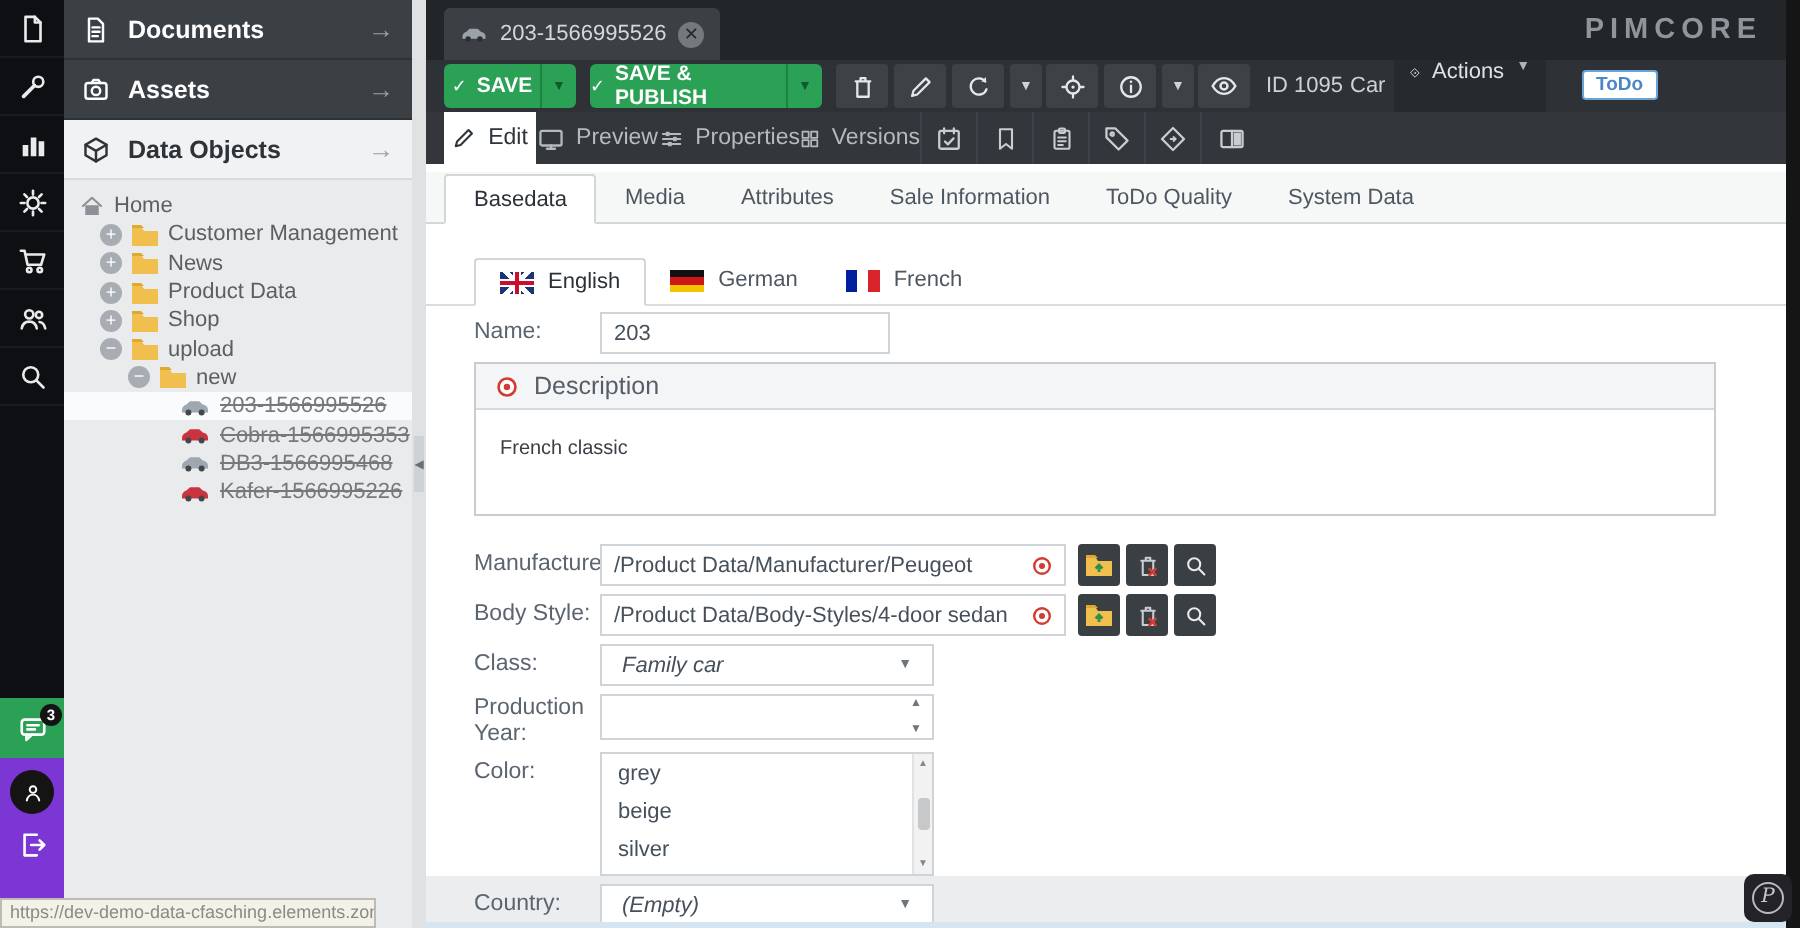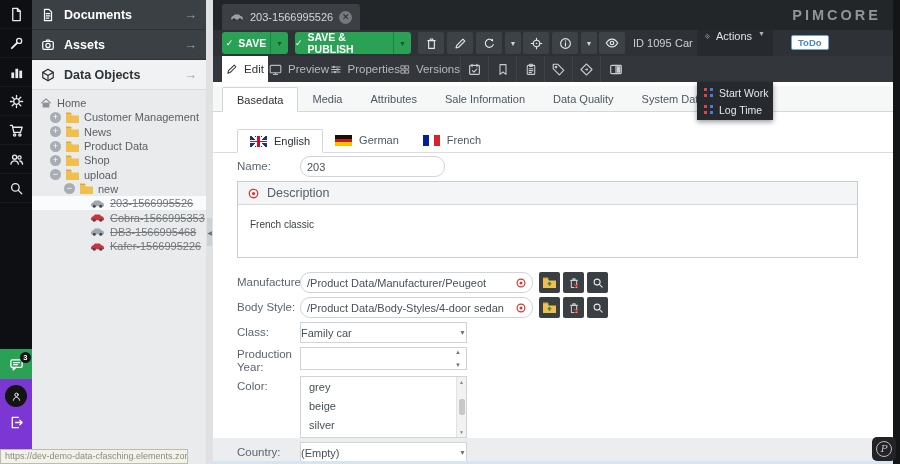--- a/index.html
+++ b/index.html
@@ -85,22 +85,22 @@
     linear-gradient(90deg,transparent 43%,#c8102e 43%,#c8102e 57%,transparent 57%),
     linear-gradient(0deg,transparent 33%,#fff 33%,#fff 67%,transparent 67%),
     linear-gradient(90deg,transparent 37%,#fff 37%,#fff 63%,transparent 63%),
     linear-gradient(45deg,transparent 44%,#fff 44%,#fff 56%,transparent 56%),
     linear-gradient(-45deg,transparent 44%,#fff 44%,#fff 56%,transparent 56%),
     #1b3576;}
   .flag-de{background:linear-gradient(#111 33%,#cf1717 33%,#cf1717 66%,#f5c400 66%);}
   .flag-fr{background:linear-gradient(90deg,#01209f 33%,#fff 33%,#fff 66%,#d8232a 66%);}
 
   .flabel{position:absolute;font-size:11.5px;color:#5b6570;}
-  .finput{position:absolute;height:21px;border:1px solid #cfd4d8;background:#fff;font-size:11px;color:#46505a;padding:8px 6px;border-radius:10px;}
-  .fselect{position:absolute;height:21px;border:1px solid #cfd4d8;background:#fff;font-size:11px;color:#46505a;display:flex;align-items:center;padding:0 0;cursor:pointer;}
+  .finput{position:absolute;height:21px;border:1px solid #cfd4d8;background:#fff;font-size:11px;color:#46505a;padding:8px 6px;border-radius:0;}
+  .fselect{position:absolute;height:21px;border:1px solid #cfd4d8;background:#fff;font-size:11px;color:#46505a;display:flex;align-items:center;padding:0 10px;cursor:pointer;font-style:italic;}
   .fselect .car7{margin-left:auto;font-size:7px;color:#6d757d;}
   #descpanel{position:absolute;left:24px;top:99px;width:621px;height:77px;border:1px solid #c9cdd1;}
   #deschead{height:23px;background:#f4f5f6;border-bottom:1px solid #d6d9db;display:flex;align-items:center;gap:7px;padding:0 9px;font-size:12.5px;color:#555e66;}
   #descbody{padding:14px 12px;font-size:10px;color:#3a4046;}
   .relbtn{position:absolute;width:21px;height:21px;background:#3a3f44;border-radius:2px;display:flex;align-items:center;justify-content:center;cursor:pointer;color:#e8eaec;}
   .bullseye-in{position:absolute;right:5px;top:4px;}
   .spin{position:absolute;width:167px;height:23px;border:1px solid #cfd4d8;background:#fff;}
   .spincol{position:absolute;right:2px;top:1px;width:12px;height:19px;display:flex;flex-direction:column;align-items:center;justify-content:space-between;font-size:6px;color:#6d757d;cursor:pointer;}
   #colorlist{position:absolute;left:87px;top:294px;width:167px;height:62px;border:1px solid #cfd4d8;background:#fff;overflow:hidden;}
   .copt{font-size:11px;color:#46505a;padding:4px 0 3px 8px;cursor:pointer;}
@@ -461,50 +461,29 @@
       </div>
       <div class="etab itab" style="left:387px;width:30px;">
         <svg class="svgi" width="14" height="13" viewBox="0 0 16 16">
             <rect x="1.5" y="3" width="13" height="10" rx="1"></rect>
             <path d="M8 3v10"></path>
             <rect x="9" y="4" width="4.5" height="8" fill="currentColor" stroke="none"></rect>
           </svg>
       </div>
     </div>
 
-    <div id="actions-menu">
-      <div class="menu-item">
-        <span class="dots4">
-            <i class="d1"></i>
-            <i class="d2"></i>
-            <i class="d3"></i>
-            <i class="d4"></i>
-          </span>
-        <span>Start Work</span>
-      </div>
-      <div class="menu-item">
-        <span class="dots4">
-            <i class="d1"></i>
-            <i class="d2"></i>
-            <i class="d3"></i>
-            <i class="d4"></i>
-          </span>
-        <span>Log Time</span>
-      </div>
-
-    </div>
 
     <div id="content" class="abs">
 
       <div id="ctabbar">
         <div class="ctab active">Basedata</div>
         <div class="ctab">Media</div>
         <div class="ctab">Attributes</div>
         <div class="ctab">Sale Information</div>
-        <div class="ctab">Data Quality</div>
+        <div class="ctab">ToDo Quality</div>
         <div class="ctab">System Data</div>
       </div>
 
       <div id="langbar">
         <div class="ltab active">
           <span class="flag flag-uk"></span>
           <span>English</span>
         </div>
         <div class="ltab">
           <span class="flag flag-de"></span>

